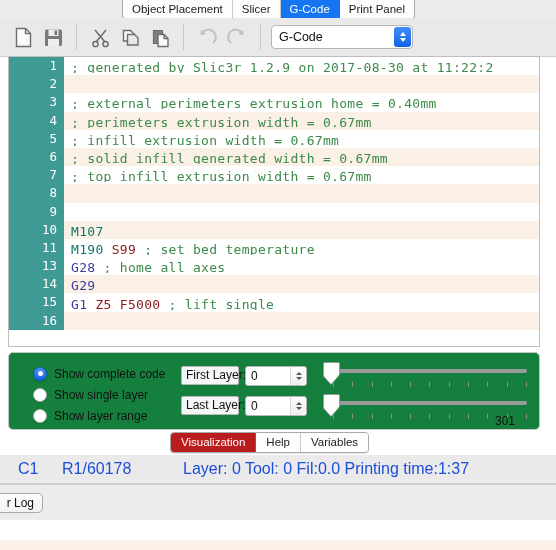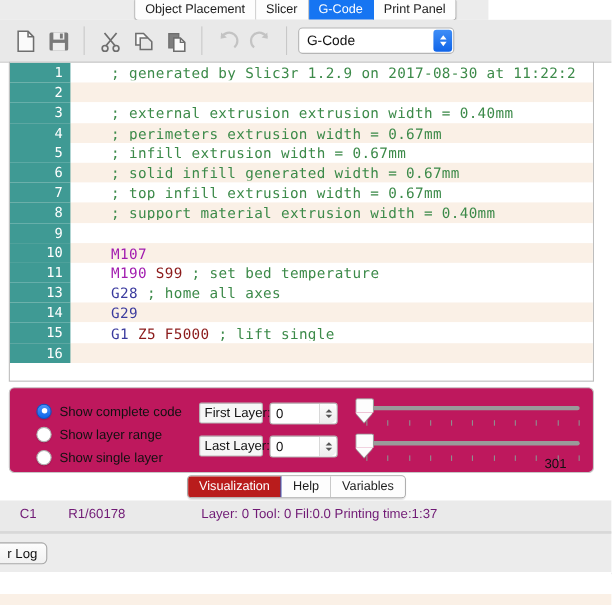--- a/index.html
+++ b/index.html
@@ -6,21 +6,21 @@
   body{
     width:556px;height:550px;overflow:hidden;
     font-family:"Liberation Sans", sans-serif;
     background:#ffffff;
     -webkit-font-smoothing:antialiased;
   }
   .app{position:relative;width:556px;height:550px;}
 
   
   .tabstrip{
-    position:absolute;left:0;top:0;width:444px;height:18px;
+    position:absolute;left:0;top:0;width:556px;height:18px;
     background:#ececec;
   }
   .tabs-center{
     position:absolute;left:122px;top:0;height:18px;
     display:flex;align-items:stretch;
     border:1px solid #a8a8a8;border-top:none;border-radius:0 0 4px 4px;
     background:#fdfdfd;overflow:hidden;
     box-shadow:0 1px 1px rgba(0,0,0,.10);
   }
   .tab{
@@ -82,31 +82,31 @@
   }
   .crow.alt{background:#faf0e6;}
   .gutter{
     width:55px;min-width:55px;height:18.2px;
     background:#3f9a94;color:#ffffff;
     text-align:right;padding-right:7px;box-sizing:border-box;
     font-size:12.5px;line-height:18.2px;
   }
   .ctext{
     padding-left:7px;overflow:hidden;height:14px;line-height:18.2px;
-    flex:1;letter-spacing:.3px;margin-left:30px;
+    flex:1;letter-spacing:.3px;
   }
   .tok-cmd{color:#3b3b9e;}
-  .tok-mcmd{color:#a21caf;}
+  .tok-mcmd{color:#0f766e;}
   .tok-par{color:#8b1a1a;}
   .tok-cmt{color:#3c8a49;}
 
   
   .panel{
     position:absolute;left:8px;top:352px;width:532px;height:78px;
-    background:#be185d;border:1px solid #c6c6c6;border-radius:5px;
+    background:#15803d;border:1px solid #c6c6c6;border-radius:5px;
     box-sizing:border-box;
   }
   .radios{position:absolute;left:24px;top:10px;}
   .radio-row{display:flex;align-items:center;height:21px;}
   .radio{
     width:14px;height:14px;border-radius:50%;
     background:#ffffff;border:1px solid #b0b0b0;
     box-shadow:0 1px 1px rgba(0,0,0,.12);
     display:flex;align-items:center;justify-content:center;
     margin-right:7px;box-sizing:border-box;
@@ -180,21 +180,21 @@
     border-right:1px solid #c9c9c9;line-height:19px;white-space:nowrap;
   }
   .btab:last-child{border-right:none;}
   .btab.active{background:#b91c1c;color:#fff;border-right-color:#1675f2;}
 
   
   .statusbar{
     position:absolute;left:0;top:455px;width:556px;height:28px;
     background:#eaeaea;border-bottom:1px solid #d2d2d2;
   }
-  .st{position:absolute;font-size:12px;color:#701a75;top:5px;}
+  .st{position:absolute;font-size:16px;color:#1d4ed8;top:5px;}
   .st-c1{left:18px;}
   .st-r1{left:62px;}
   .st-layer{left:183px;}
 
   
   .bottomstrip{
     position:absolute;left:0;top:484px;width:556px;height:36px;
     background:#ececec;border-top:1px solid #cccccc;border-bottom:1px solid #c2c2c2;
   }
   .logbtn{
@@ -288,50 +288,50 @@
         <span class="chev up"></span>
         <span class="chev down"></span>
       </div>
     </div>
   </div>
 
   <div class="editor-wrap">
     <div class="editor" id="code-lines">
         <div class="crow"><div class="gutter">1</div><div class="ctext"><span class="tok-cmt">; generated by Slic3r 1.2.9 on 2017-08-30 at 11:22:2</span></div></div>
         <div class="crow alt"><div class="gutter">2</div><div class="ctext"></div></div>
-        <div class="crow"><div class="gutter">3</div><div class="ctext"><span class="tok-cmt">; external extrusion extrusion width = 0.40mm</span></div></div>
+        <div class="crow"><div class="gutter">3</div><div class="ctext"><span class="tok-cmt">; external perimeters extrusion home = 0.40mm</span></div></div>
         <div class="crow alt"><div class="gutter">4</div><div class="ctext"><span class="tok-cmt">; perimeters extrusion width = 0.67mm</span></div></div>
         <div class="crow"><div class="gutter">5</div><div class="ctext"><span class="tok-cmt">; infill extrusion width = 0.67mm</span></div></div>
         <div class="crow alt"><div class="gutter">6</div><div class="ctext"><span class="tok-cmt">; solid infill generated width = 0.67mm</span></div></div>
         <div class="crow"><div class="gutter">7</div><div class="ctext"><span class="tok-cmt">; top infill extrusion width = 0.67mm</span></div></div>
-        <div class="crow alt"><div class="gutter">8</div><div class="ctext"><span class="tok-cmt">; support material extrusion width = 0.40mm</span></div></div>
+        <div class="crow alt"><div class="gutter">8</div></div>
         <div class="crow"><div class="gutter">9</div><div class="ctext"></div></div>
         <div class="crow alt"><div class="gutter">10</div><div class="ctext"><span class="tok-mcmd">M107</span></div></div>
         <div class="crow"><div class="gutter">11</div><div class="ctext"><span class="tok-mcmd">M190</span><span> </span><span class="tok-par">S99</span><span> </span><span class="tok-cmt">; set bed temperature</span></div></div>
         <div class="crow"><div class="gutter">13</div><div class="ctext"><span class="tok-cmd">G28</span><span> </span><span class="tok-cmt">; home all axes</span></div></div>
         <div class="crow alt"><div class="gutter">14</div><div class="ctext"><span class="tok-cmd">G29</span></div></div>
         <div class="crow"><div class="gutter">15</div><div class="ctext"><span class="tok-cmd">G1</span><span> </span><span class="tok-par">Z5</span><span> </span><span class="tok-par">F5000</span><span> </span><span class="tok-cmt">; lift single</span></div></div>
         <div class="crow alt"><div class="gutter">16</div><div class="ctext"></div></div>
       </div>
   </div>
 
   <div class="panel">
 
     <div class="radios" id="radio-group">
         <div class="radio-row">
           <span class="radio on"></span>
           <span class="radio-label">Show complete code</span>
         </div>
         <div class="radio-row">
           <span class="radio"></span>
-          <span class="radio-label">Show layer range</span>
+          <span class="radio-label">Show single layer</span>
         </div>
         <div class="radio-row">
           <span class="radio"></span>
-          <span class="radio-label">Show single layer</span>
+          <span class="radio-label">Show layer range</span>
         </div>
       </div>
 
     <div class="fields" id="field-group">
         <div class="field-row">
           <div class="field-label">First Layer:</div>
           <div class="spin">
             <div class="spin-val">0</div>
             <div class="spin-btns">
               <span class="schev up"></span>

